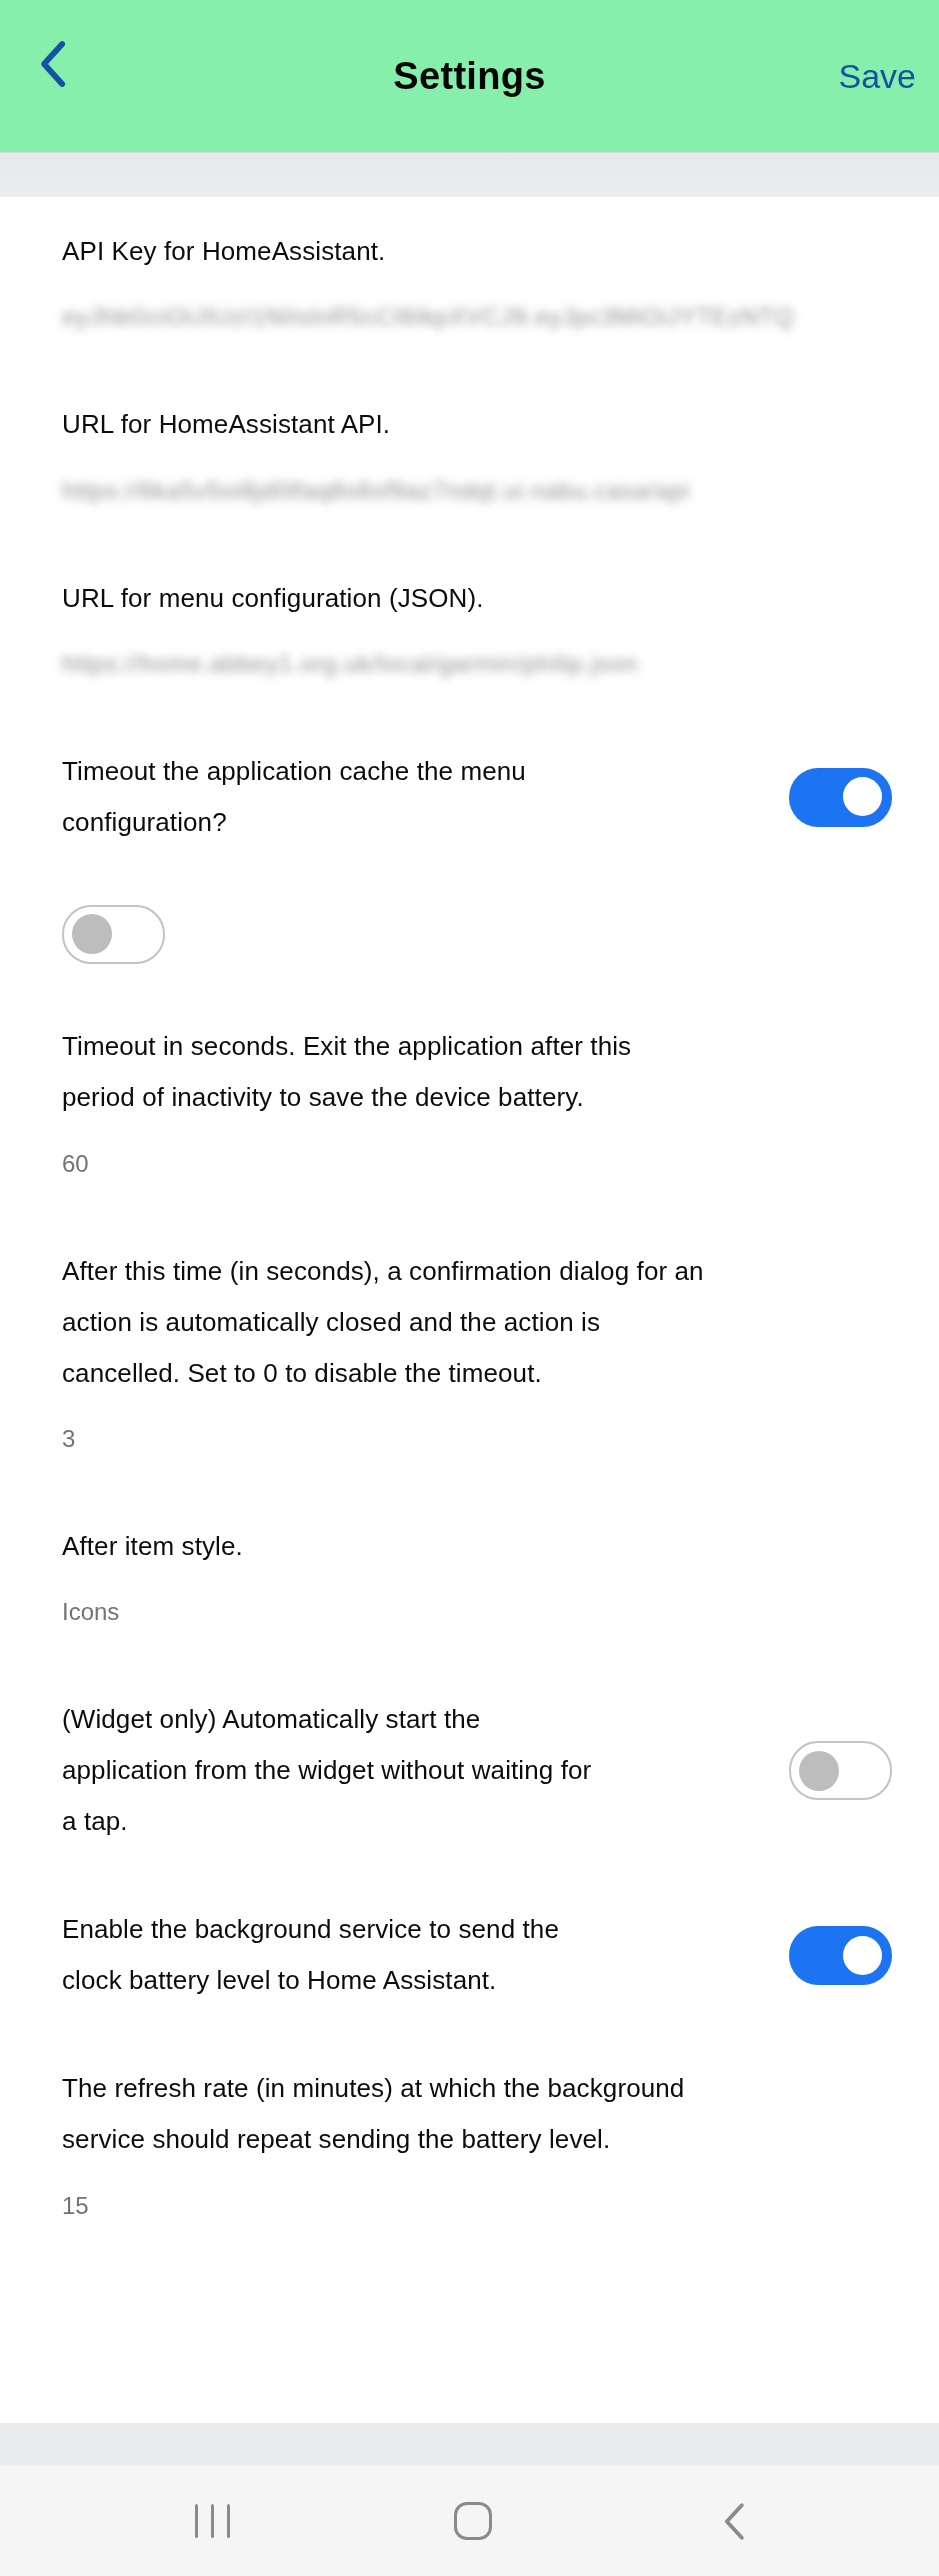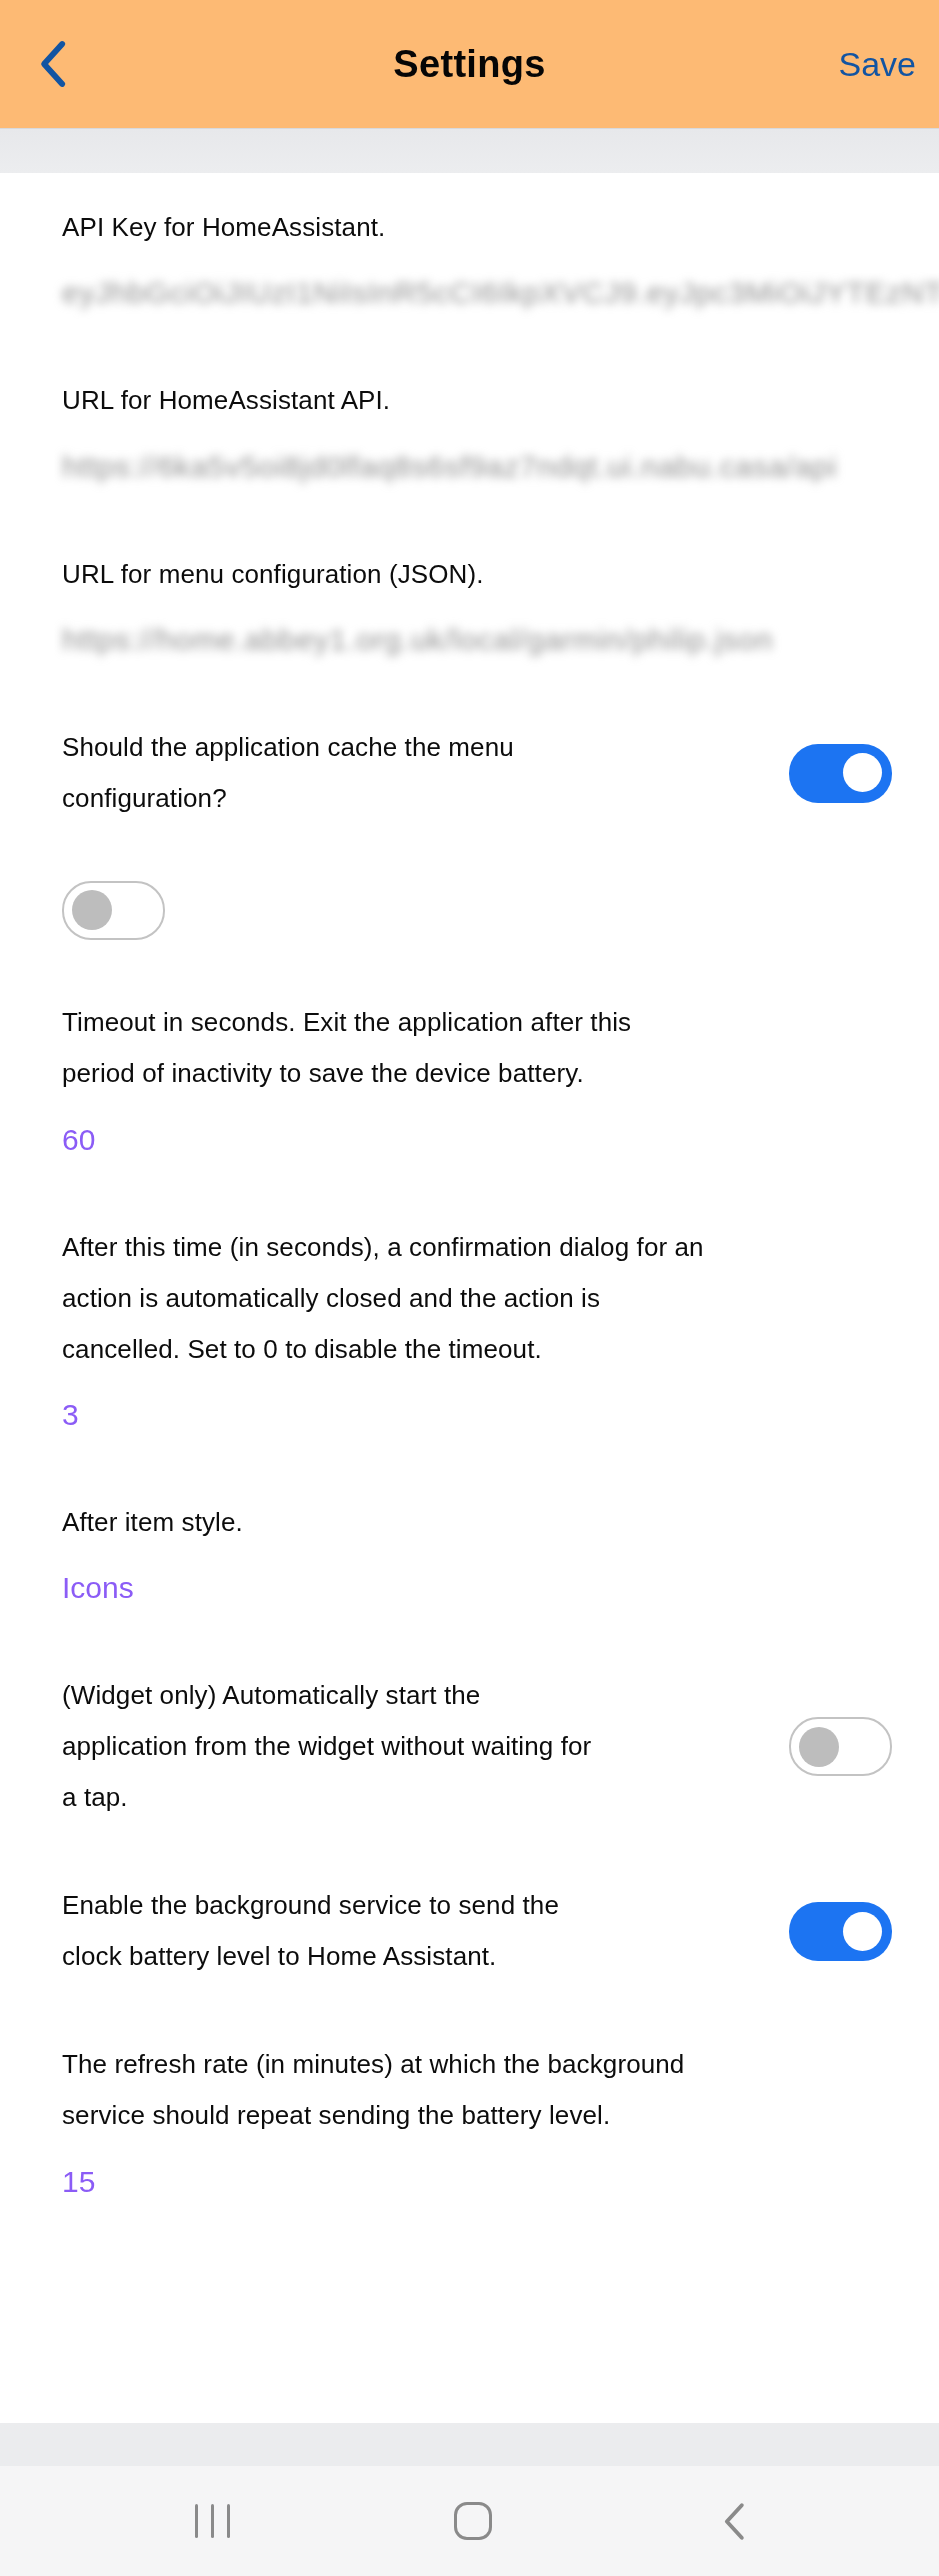--- a/index.html
+++ b/index.html
@@ -8,22 +8,22 @@
     height:2576px;
     background:#ffffff;
     font-family:"Liberation Sans", sans-serif;
     display:flex;
     flex-direction:column;
     overflow:hidden;
   }
 
   
   .header {
-    height:128px;
-    background:#fdba74;
+    height:152px;
+    background:#86efac;
     position:relative;
     display:flex;
     align-items:center;
     flex-shrink:0;
   }
   .back-btn {
     position:absolute;
     left:26px;
     top:31px;
     width:52px;
@@ -76,23 +76,23 @@
   }
   .field .label {
     font-size:26px;
     line-height:51px;
     color:#0c0c0c;
     white-space:pre-line;
     letter-spacing:0.1px;
   }
   .field.row .label { flex:1; padding-right:19.6px; }
   .field .value {
-    font-size:30px;
+    font-size:24px;
     line-height:51px;
-    color:#8b5cf6;
+    color:#737373;
     margin-top:14.4px;
     white-space:nowrap;
   }
   .field .value.blurred {
     color:#8f8f8f;
     filter:blur(4.6px);
     letter-spacing:0.7px;
   }
 
   
@@ -187,21 +187,21 @@
     <div class="label">URL for HomeAssistant API.</div>
     <div class="value blurred">https://6ka5v5oi8jd0lfaq8s6sf9az7ndqt.ui.nabu.casa/api</div>
   </div>
 
   <div class="field">
     <div class="label">URL for menu configuration (JSON).</div>
     <div class="value blurred">https://home.abbey1.org.uk/local/garmin/philip.json</div>
   </div>
 
   <div class="field row">
-    <div class="label">Should the application cache the menu
+    <div class="label">Timeout the application cache the menu
 configuration?</div>
     <div class="toggle on">
       <div class="knob"></div>
     </div>
   </div>
 
   <div class="field row">
     <div class="toggle off">
       <div class="knob"></div>
     </div>

